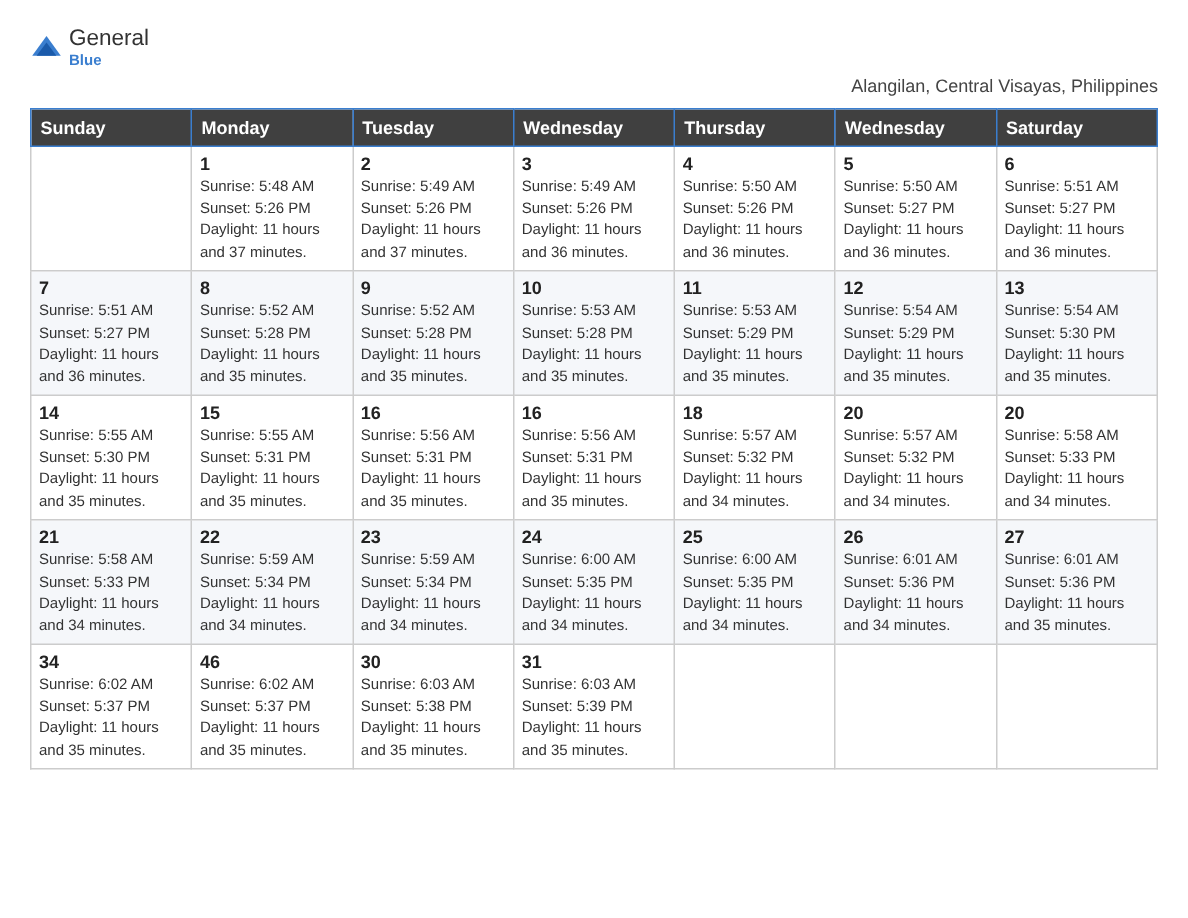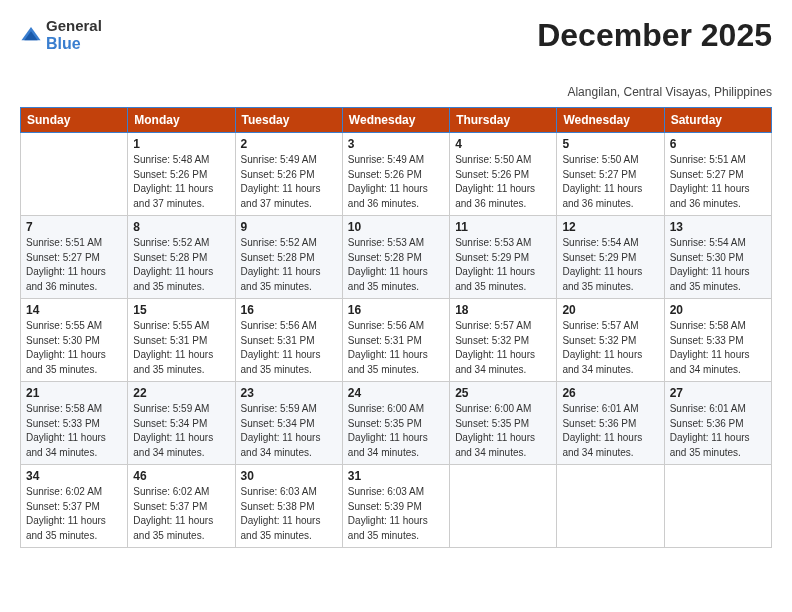--- a/index.html
+++ b/index.html
@@ -44,21 +44,21 @@
       color: #444;
       font-weight: normal;
       margin-top: 32px;
     }
     .calendar {
       width: 100%;
       border-collapse: collapse;
       font-size: 10.5px;
     }
     .calendar th {
-      background: #c2410c;
+      background: #404040;
       color: #fff;
       text-align: left;
       padding: 5px 6px;
       font-size: 12px;
       font-weight: bold;
       border: 1px solid #3a7ecf;
     }
     .calendar td {
       vertical-align: top;
       border: 1px solid #ccc;
@@ -93,26 +93,25 @@
 <body>
 
 <div class="page">
   <div class="header-row">
     <div class="logo">
       <svg class="logo-icon" viewBox="0 0 30 30" xmlns="http://www.w3.org/2000/svg">
         <polygon points="15,4 28,22 2,22" fill="#3a7ecf"></polygon>
         <polygon points="15,10 24,22 6,22" fill="#1a5aaa"></polygon>
       </svg>
       <div>
-        <div style="font-size:15px;font-weight:bold;color:#333;line-height:1.1;">General</div>
-        <div style="font-size:16px;font-weight:bold;color:#3a7ecf;line-height:1.1;">Blue</div>
+        <div style="font-size:15px;font-weight:normal;color:#333;line-height:1.1;">General</div>
+        <div style="font-size:10px;font-weight:bold;color:#3a7ecf;line-height:1.1;">Blue</div>
       </div>
     </div>
     <div class="title-block">
-      <div class="calendar-title">December 2025</div>
       <div class="calendar-subtitle">Alangilan, Central Visayas, Philippines</div>
     </div>
   </div>
 
   <table class="calendar">
     <thead>
       <tr>
       <th>Sunday</th>
           <th>Monday</th>
           <th>Tuesday</th>

